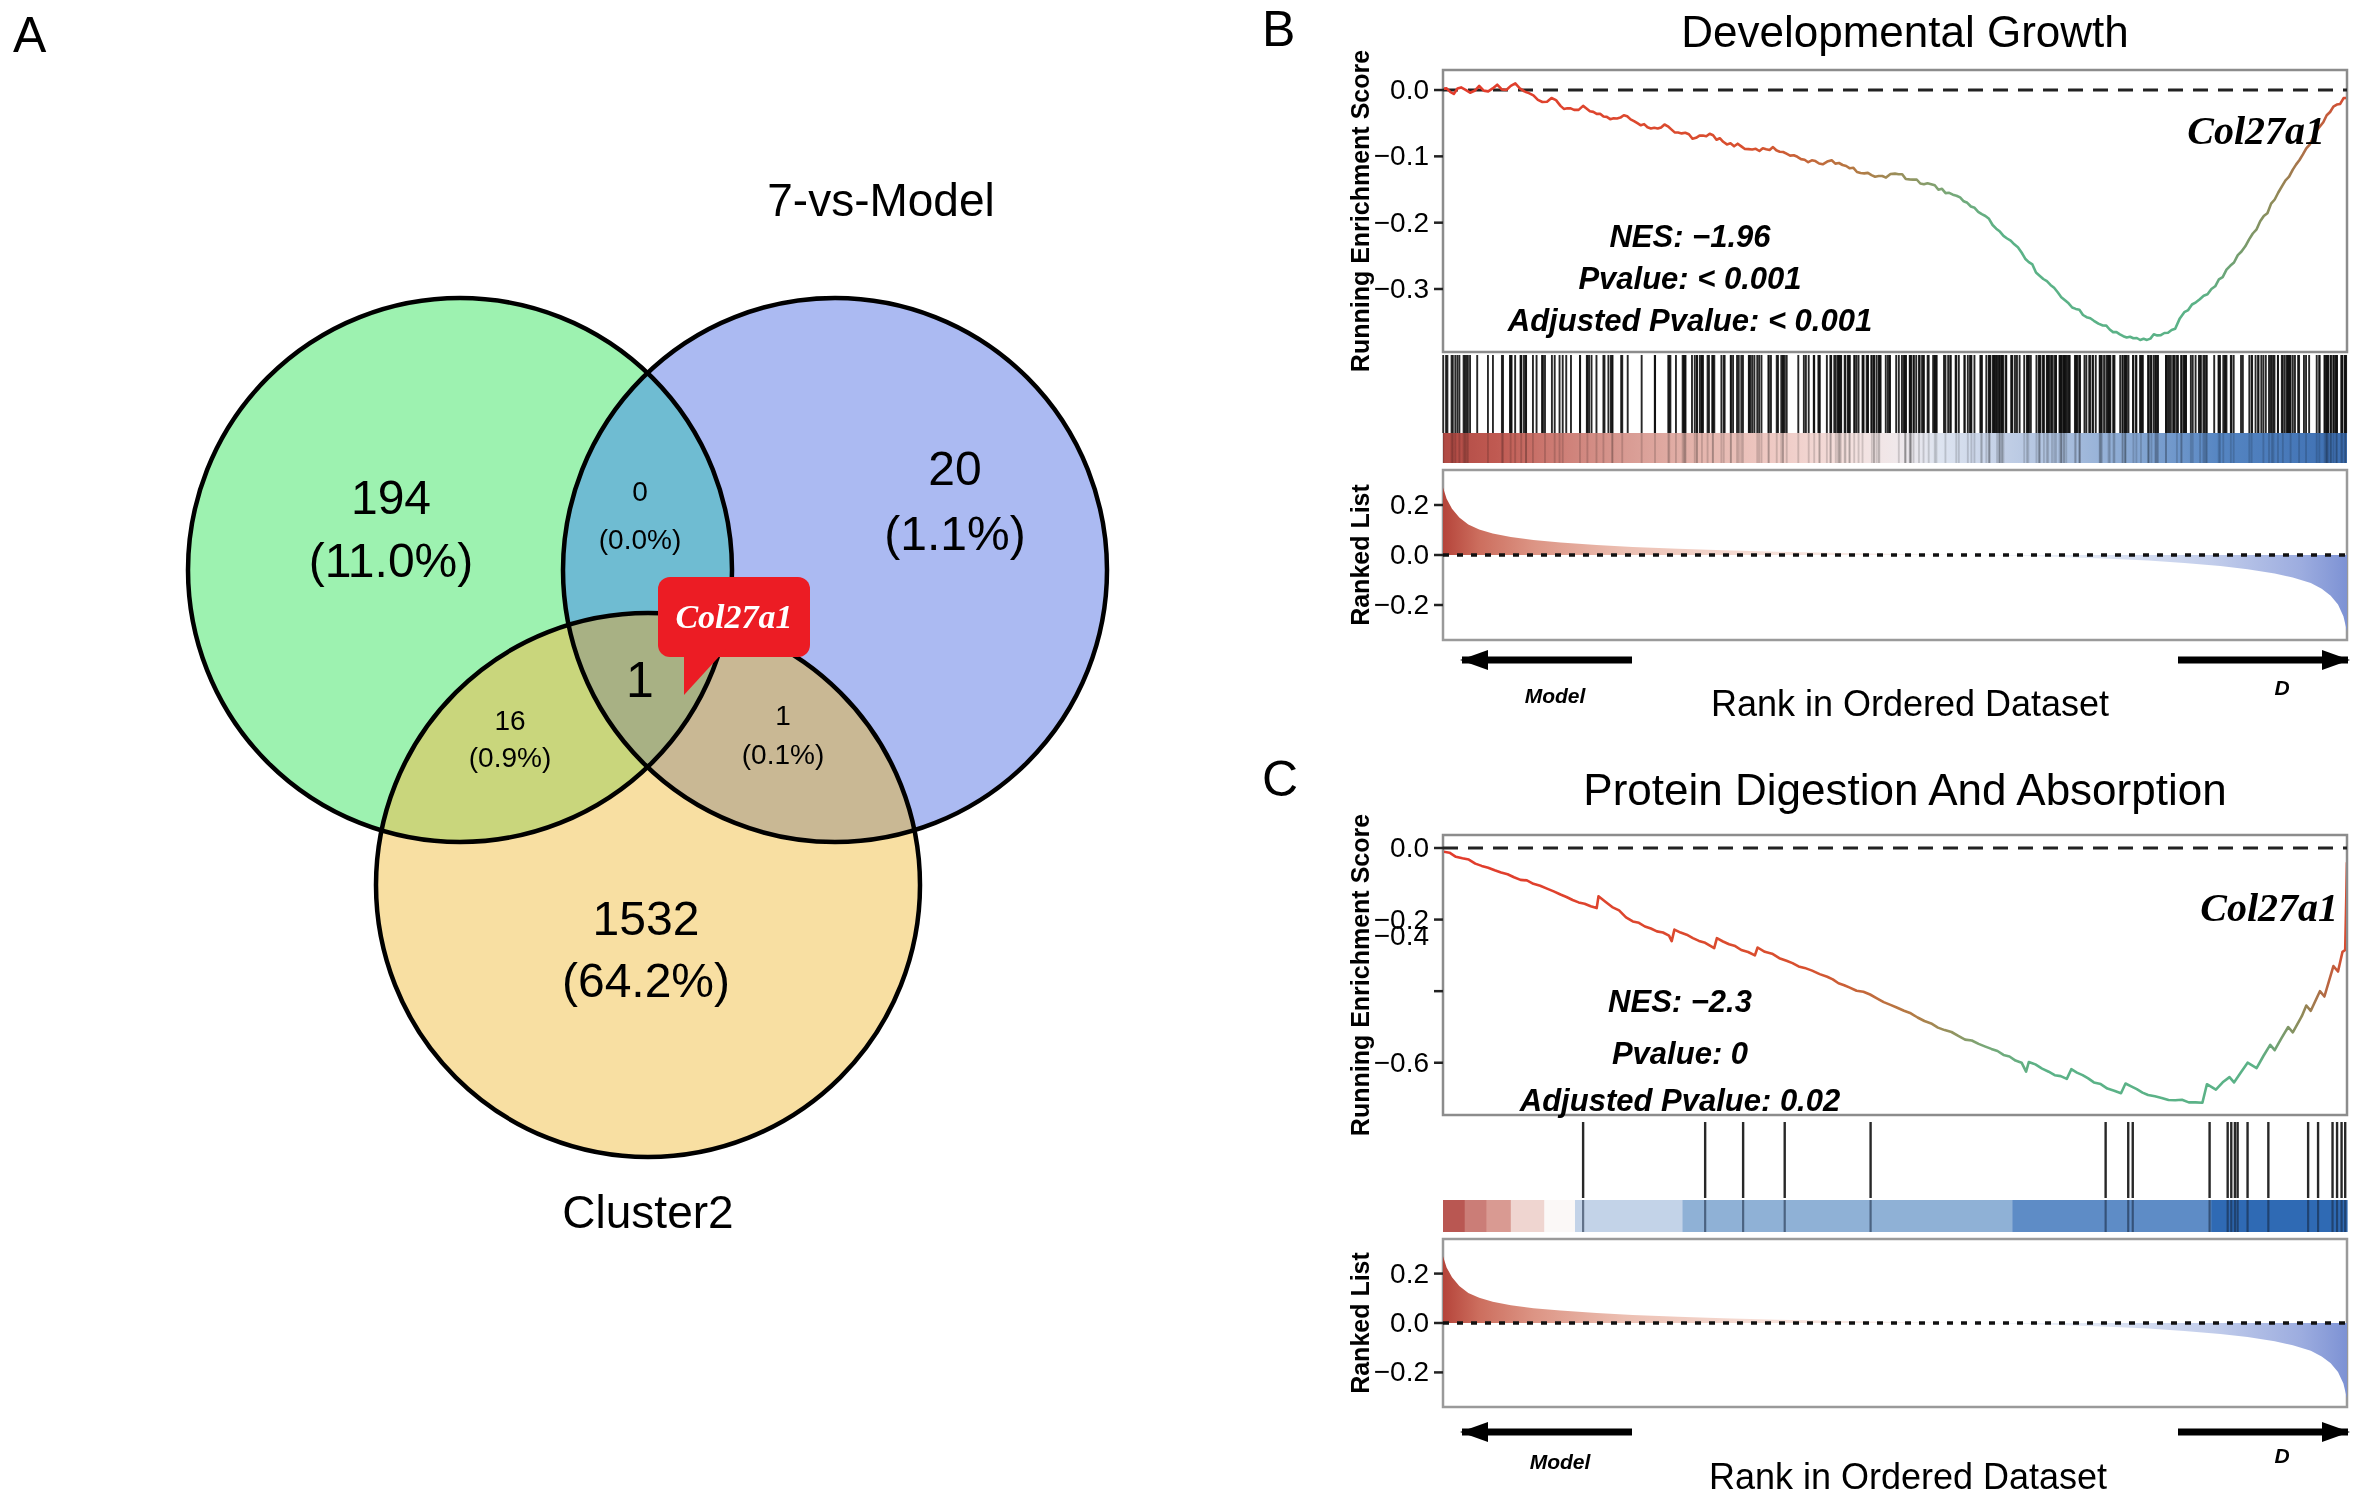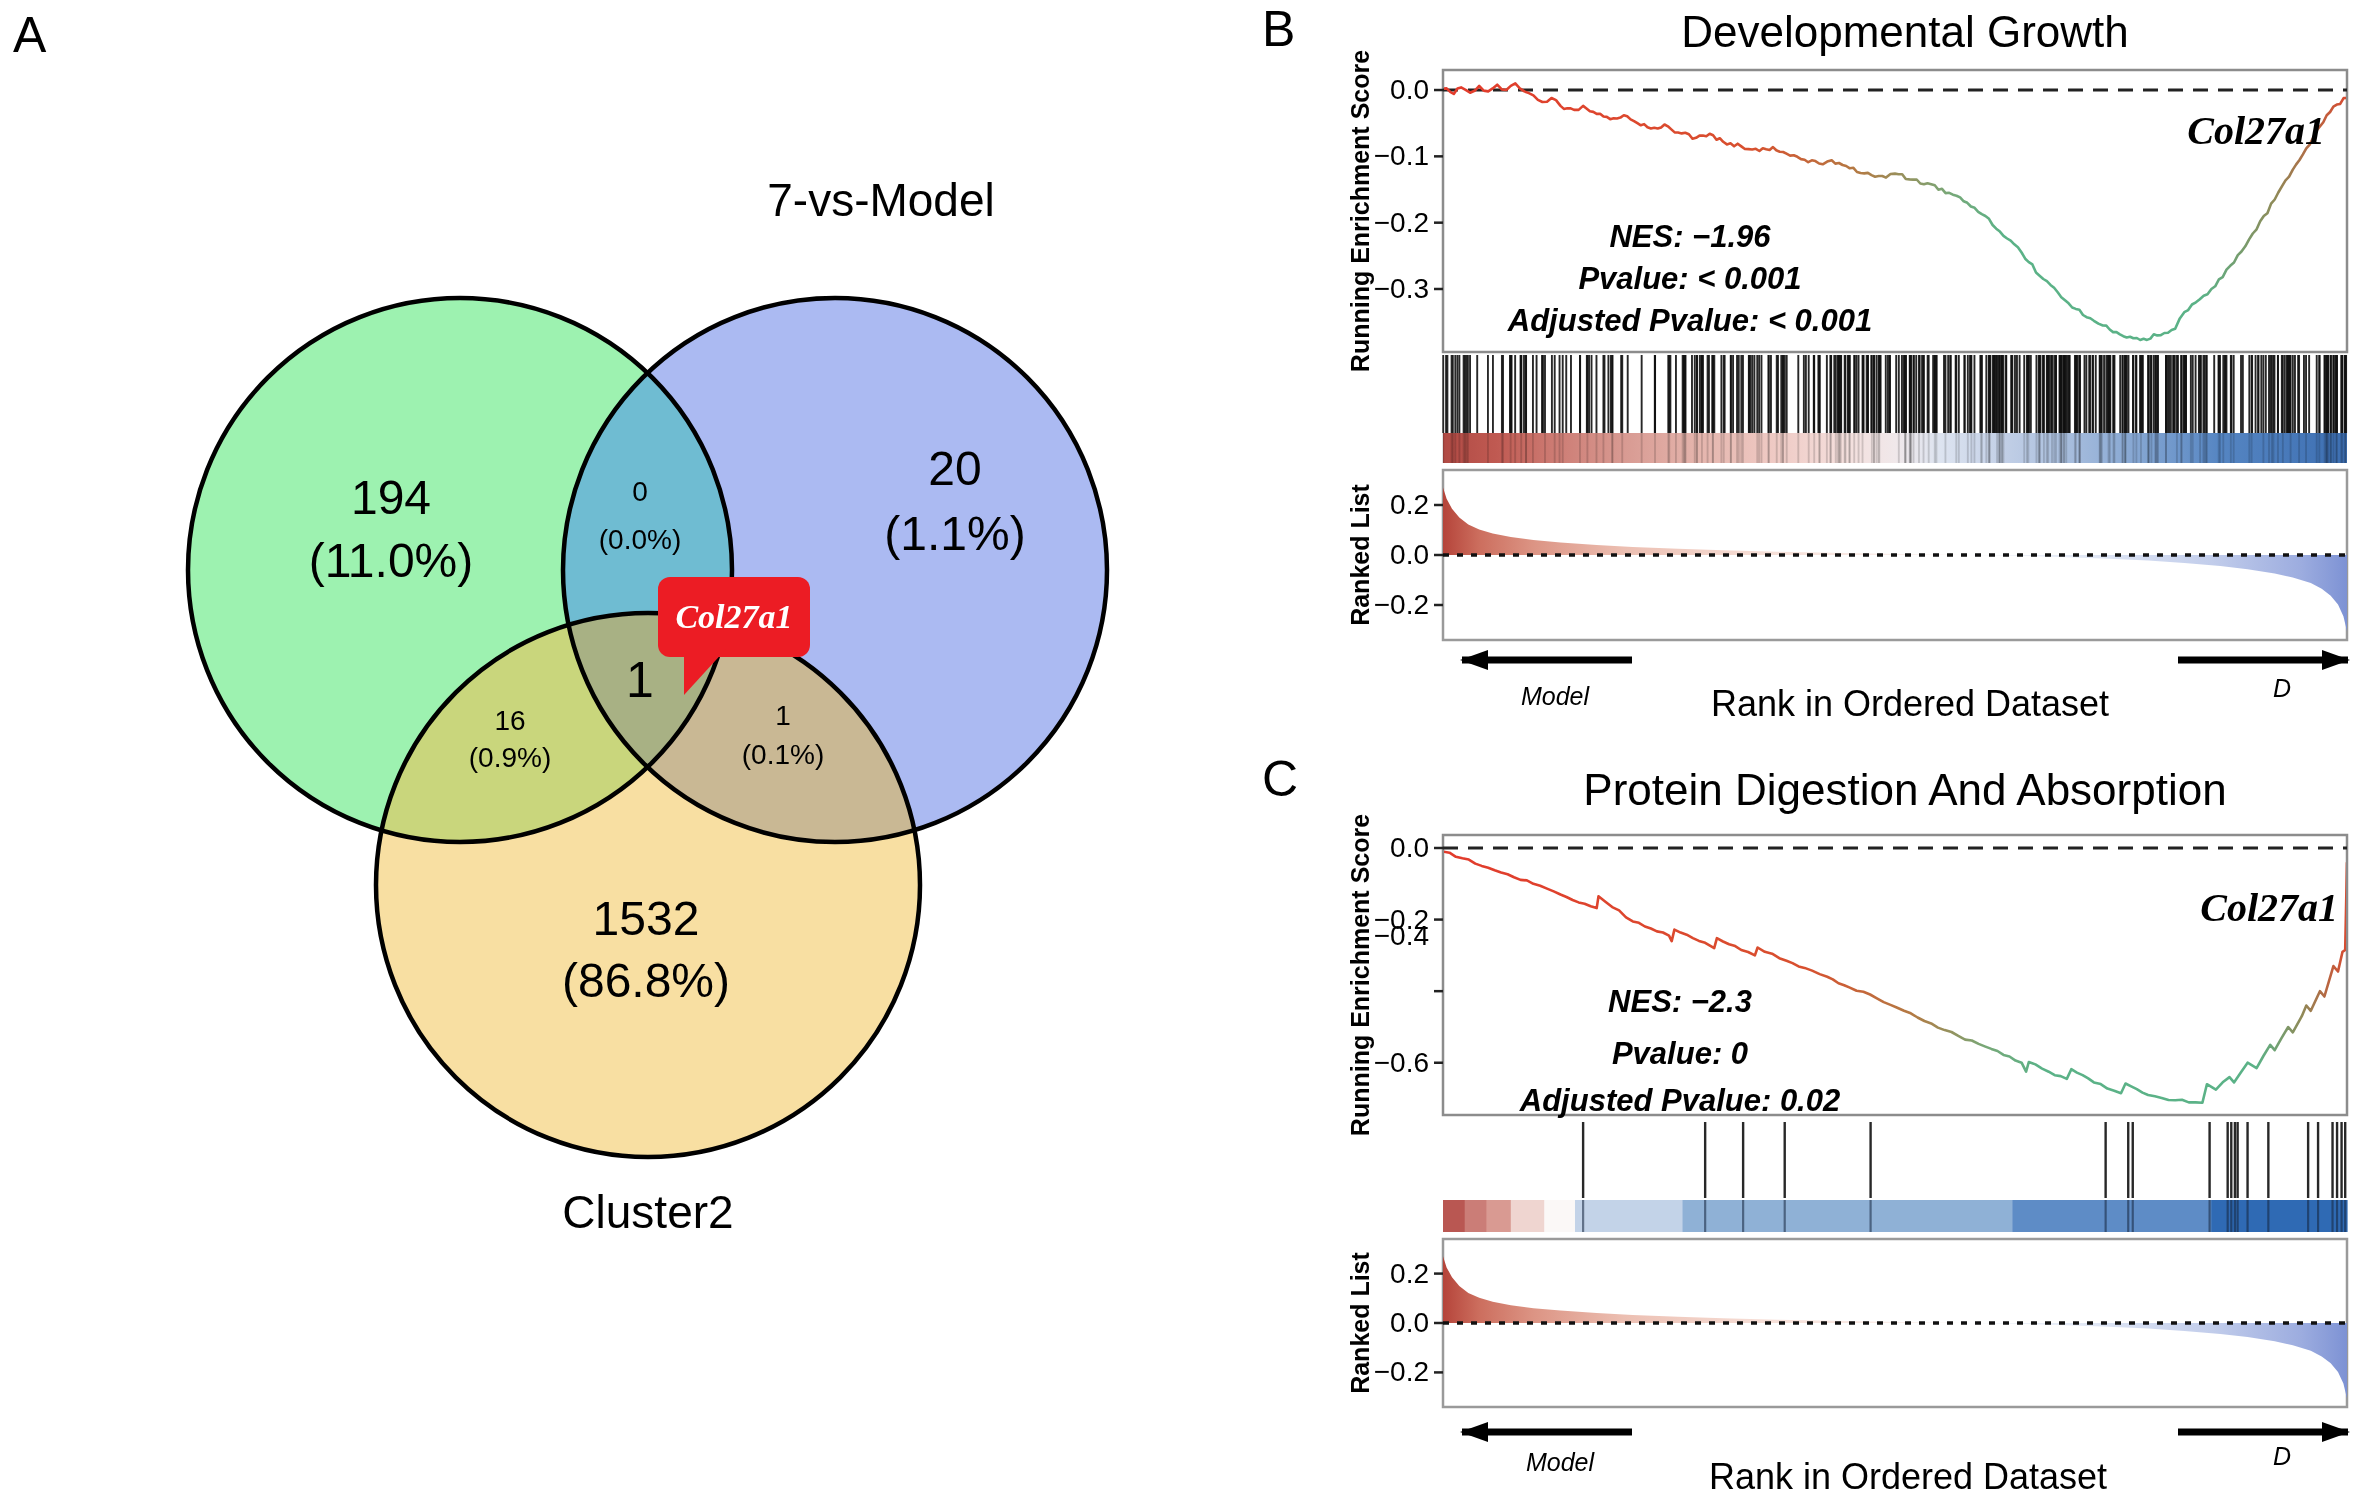--- a/index.html
+++ b/index.html
@@ -15,21 +15,21 @@
   .callout{position:absolute;border-radius:12px;display:flex;align-items:center;justify-content:center;
            font-family:"Liberation Serif",serif;font-style:italic;font-weight:700;font-size:34px;color:#fff;}
   .callout .tail{position:absolute;left:26px;top:100%;margin-top:-8px;width:0;height:0;
            border-top:46px solid #ec1c24;border-right:42px solid transparent;}
   .ptitle{font-size:44px;transform:translate(-50%,-50%);text-align:center;}
   .ylab{font-size:25px;font-weight:700;transform:translate(-50%,-50%) rotate(-90deg);}
   .anno{font-size:31px;font-style:italic;font-weight:700;transform:translate(-50%,-50%);}
   .gene{font-family:"Liberation Serif",serif;font-style:italic;font-weight:700;font-size:40px;
         transform:translate(-100%,-50%);}
   .axlab{font-size:36px;transform:translate(-50%,-50%);}
-  .arrlab{font-size:25px;font-style:italic;transform:translate(-50%,-50%);}
+  .arrlab{font-size:21px;font-style:italic;transform:translate(-50%,-50%);font-weight:bold;}
   .ticklab{position:absolute;width:86px;text-align:right;font-size:28px;transform:translateY(-50%);}
 </style>
 </head>
 <body>
 
 <div id="fig">
   <svg id="gfx" width="2362" height="1509" viewBox="0 0 2362 1509">
       <defs>
         <clipPath id="cg">
           <circle cx="460" cy="570" r="272"></circle>
@@ -868,21 +868,21 @@
 
   <div class="abs plab" style="left:13px;top:6px">A</div>
   <div class="abs vtitle" style="left:881px;top:200px">7-vs-Model</div>
   <div class="abs vtitle" style="left:648px;top:1212px">Cluster2</div>
 
   <div class="abs vbig" style="left:391px;top:497px">194</div>
   <div class="abs vbig" style="left:391px;top:560px">(11.0%)</div>
   <div class="abs vbig" style="left:955px;top:468px">20</div>
   <div class="abs vbig" style="left:955px;top:533px">(1.1%)</div>
   <div class="abs vbig" style="left:646px;top:918px">1532</div>
-  <div class="abs vbig" style="left:646px;top:980px">(86.8%)</div>
+  <div class="abs vbig" style="left:646px;top:980px">(64.2%)</div>
   <div class="abs vsml" style="left:640px;top:492px">0</div>
   <div class="abs vsml" style="left:640px;top:540px">(0.0%)</div>
   <div class="abs vsml" style="left:510px;top:721px">16</div>
   <div class="abs vsml" style="left:510px;top:758px">(0.9%)</div>
   <div class="abs vsml" style="left:783px;top:716px">1</div>
   <div class="abs vsml" style="left:783px;top:755px">(0.1%)</div>
   <div class="abs vmid" style="left:640px;top:680px">1</div>
 
   <div class="callout" style="left:658px;top:577px;width:152px;height:80px;background:#ec1c24">
     <span>Col27a1</span>

